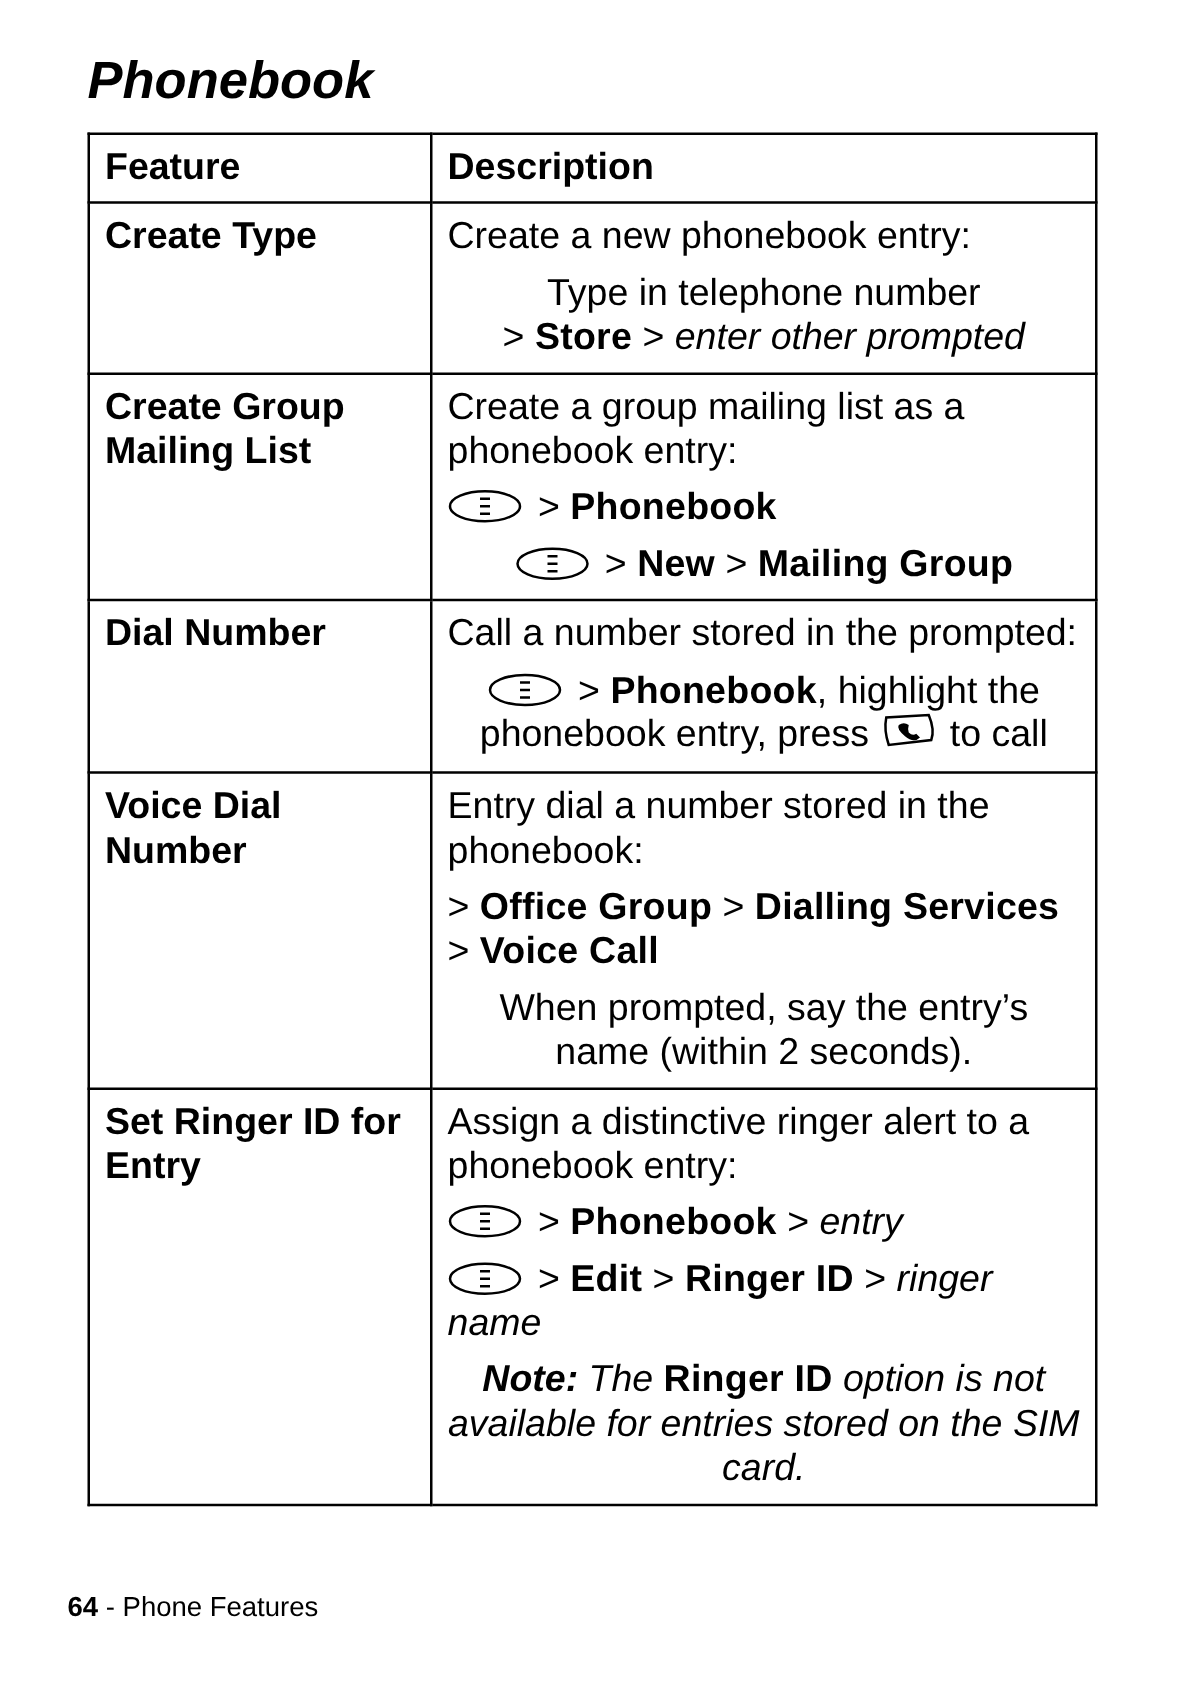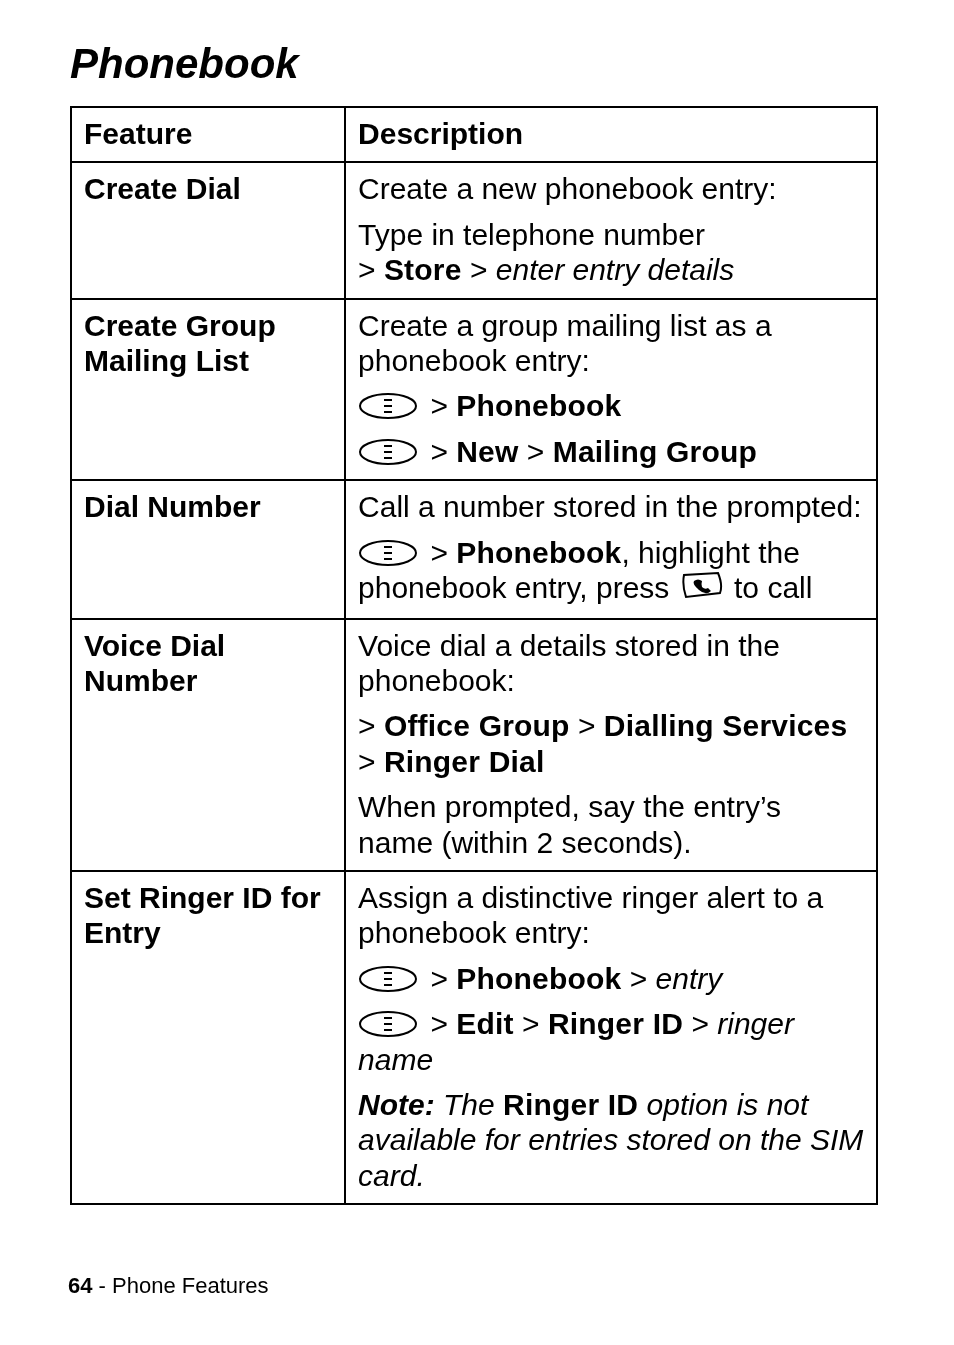--- a/index.html
+++ b/index.html
@@ -51,20 +51,21 @@
   }
   td.feature-name {
     font-family: Arial, Helvetica, sans-serif;
     font-weight: bold;
   }
   .desc-block {
     margin: 0 0 10px 0;
   }
   .desc-block:last-child {
     margin-bottom: 0;
+    text-align: center;
   }
   .cond {
     font-family: "Arial Narrow", Arial, Helvetica, sans-serif;
     font-stretch: condensed;
     font-weight: bold;
     letter-spacing: 0.2px;
   }
   .ital {
     font-style: italic;
   }
@@ -84,21 +85,21 @@
   }
   .phone-icon {
     display: inline-block;
     vertical-align: middle;
     margin: 0 2px;
     position: relative;
     top: -1px;
   }
   .footer {
     position: absolute;
-    left: 68px;
+    left: 54px;
     bottom: 46px;
     font-size: 22px;
   }
   .footer .pnum {
     font-weight: bold;
   }
 </style>
 </head>
 <body>
 
@@ -112,26 +113,26 @@
       <col class="col-desc">
     </colgroup>
     <thead>
       <tr>
         <th>Feature</th>
         <th>Description</th>
       </tr>
     </thead>
     <tbody id="tbody">
         <tr>
-          <td class="feature-name">Create Dial</td>
+          <td class="feature-name">Create Type</td>
           <td>
             <div class="desc-block">Create a new phonebook entry:</div>
             <div class="desc-block">
               <div>Type in telephone number</div>
-              <div><span>&gt; </span><span class="cond">Store</span><span> &gt; </span><span class="ital">enter entry details</span></div>
+              <div><span>&gt; </span><span class="cond">Store</span><span> &gt; </span><span class="ital">enter other prompted</span></div>
             </div>
           </td>
         </tr>
         <tr>
           <td class="feature-name">Create Group Mailing List</td>
           <td>
             <div class="desc-block">Create a group mailing list as a phonebook entry:</div>
             <div class="desc-block"><span class="menu-icon"><svg width="60" height="28" viewBox="0 0 60 28">
     <ellipse cx="30" cy="14" rx="28" ry="12" fill="none" stroke="#000" stroke-width="2"></ellipse>
     <line x1="26" y1="8" x2="34" y2="8" stroke="#000" stroke-width="2"></line>
@@ -157,22 +158,22 @@
     <line x1="26" y1="20" x2="34" y2="20" stroke="#000" stroke-width="2"></line>
   </svg></span> <span>&gt; </span><span class="cond">Phonebook</span><span>, highlight the phonebook entry, press </span><span class="phone-icon"><svg width="44" height="28" viewBox="0 0 44 28">
     <path d="M4 4 Q2 14 6 26 L40 22 Q43 14 38 2 Z" fill="none" stroke="#000" stroke-width="2"></path>
     <path d="M14 10 q4 -3 8 0 q-1 3 0 6 q3 3 6 1 l3 3 q-5 5 -12 -1 q-7 -6 -5 -9 z" fill="#000"></path>
   </svg></span><span> to call</span></div>
           </td>
         </tr>
         <tr>
           <td class="feature-name">Voice Dial Number</td>
           <td>
-            <div class="desc-block">Voice dial a details stored in the phonebook:</div>
-            <div class="desc-block"><span> &gt; </span><span class="cond">Office Group</span><span> &gt; </span><span class="cond">Dialling Services</span><span> &gt; </span><span class="cond">Ringer Dial</span></div>
+            <div class="desc-block">Entry dial a number stored in the phonebook:</div>
+            <div class="desc-block"><span> &gt; </span><span class="cond">Office Group</span><span> &gt; </span><span class="cond">Dialling Services</span><span> &gt; </span><span class="cond">Voice Call</span></div>
             <div class="desc-block">When prompted, say the entry’s name (within 2 seconds).</div>
           </td>
         </tr>
         <tr>
           <td class="feature-name">Set Ringer ID for Entry</td>
           <td>
             <div class="desc-block">Assign a distinctive ringer alert to a phonebook entry:</div>
             <div class="desc-block"><span class="menu-icon"><svg width="60" height="28" viewBox="0 0 60 28">
     <ellipse cx="30" cy="14" rx="28" ry="12" fill="none" stroke="#000" stroke-width="2"></ellipse>
     <line x1="26" y1="8" x2="34" y2="8" stroke="#000" stroke-width="2"></line>

